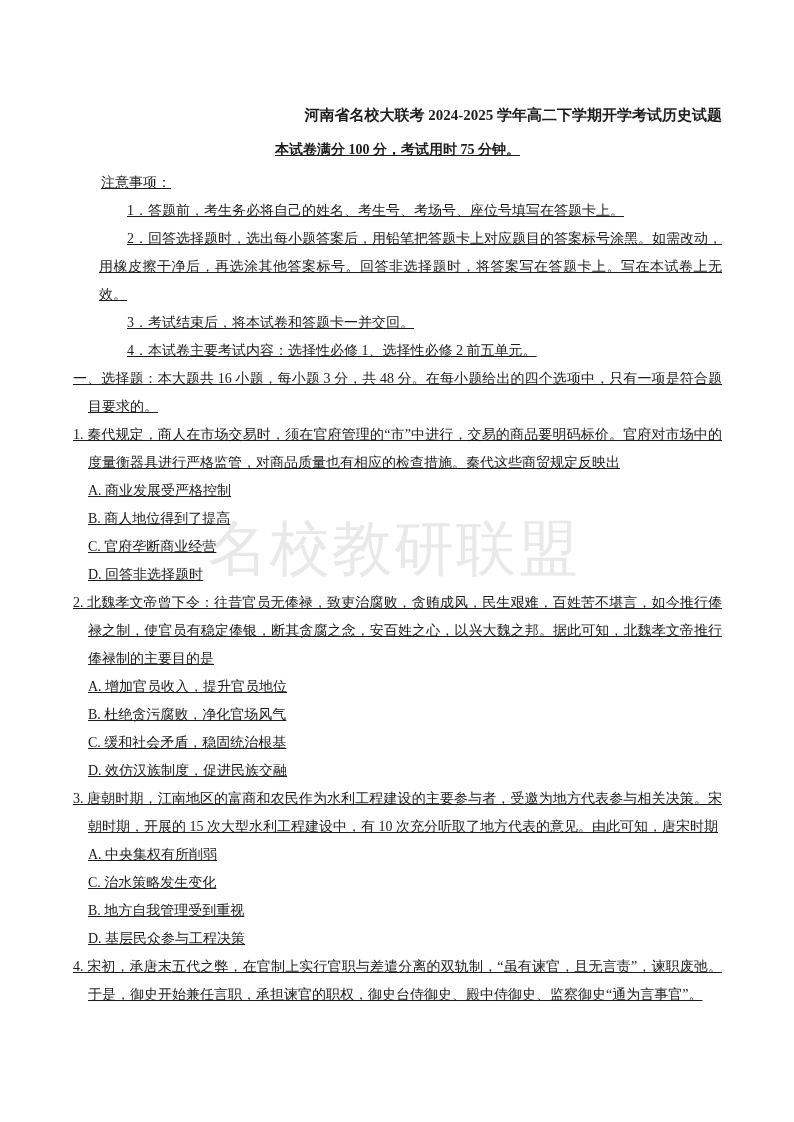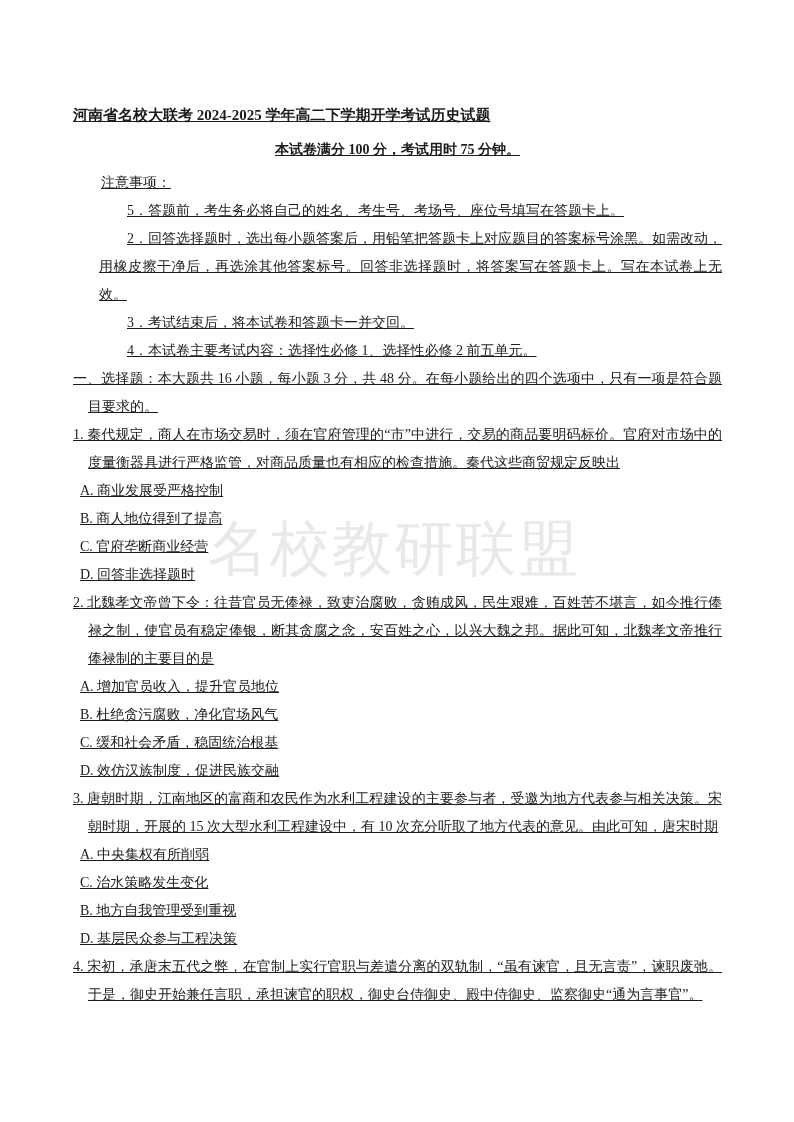--- a/index.html
+++ b/index.html
@@ -27,24 +27,23 @@
   }
   .content { position: relative; z-index: 1; }
   .content p {
     font-size: 14px;
     line-height: 28px;
     text-decoration: underline;
   }
   .title {
     font-size: 15px;
     font-weight: bold;
-    text-align: left;
+    text-align: right;
     line-height: 28px;
     margin-bottom: 7px;
-    text-decoration: underline;
   }
   .subtitle {
     font-size: 14px;
     font-weight: bold;
     text-align: center;
     margin-bottom: 5px;
   }
   .notice-heading { margin-left: 28px; }
   .notice-item {
     margin-left: 26px;
@@ -54,38 +53,38 @@
   .section-heading {
     padding-left: 15px;
     text-indent: -15px;
     text-align: justify;
   }
   .stem {
     padding-left: 15px;
     text-indent: -15px;
     text-align: justify;
   }
-  .option { margin-left: 7px; }
+  .option { margin-left: 15px; }
 </style>
 </head>
 <body>
 
 <div class="page">
 
   <div class="watermark">名校教研联盟</div>
 
   <div class="content">
 
     <h1 class="title">河南省名校大联考 2024-2025 学年高二下学期开学考试历史试题</h1>
 
     <p class="subtitle">本试卷满分 100 分，考试用时 75 分钟。</p>
 
     <div>
       <p class="notice-heading">注意事项：</p>
-      <p class="notice-item">5．答题前，考生务必将自己的姓名、考生号、考场号、座位号填写在答题卡上。</p>
+      <p class="notice-item">1．答题前，考生务必将自己的姓名、考生号、考场号、座位号填写在答题卡上。</p>
       <p class="notice-item">2．回答选择题时，选出每小题答案后，用铅笔把答题卡上对应题目的答案标号涂黑。如需改动，用橡皮擦干净后，再选涂其他答案标号。回答非选择题时，将答案写在答题卡上。写在本试卷上无效。</p>
       <p class="notice-item">3．考试结束后，将本试卷和答题卡一并交回。</p>
       <p class="notice-item">4．本试卷主要考试内容：选择性必修 1、选择性必修 2 前五单元。</p>
     </div>
 
     <p class="section-heading">一、选择题：本大题共 16 小题，每小题 3 分，共 48 分。在每小题给出的四个选项中，只有一项是符合题目要求的。</p>
 
     <div>
       <p class="stem">1. 秦代规定，商人在市场交易时，须在官府管理的“市”中进行，交易的商品要明码标价。官府对市场中的度量衡器具进行严格监管，对商品质量也有相应的检查措施。秦代这些商贸规定反映出</p>
       <p class="option">A. 商业发展受严格控制</p>

